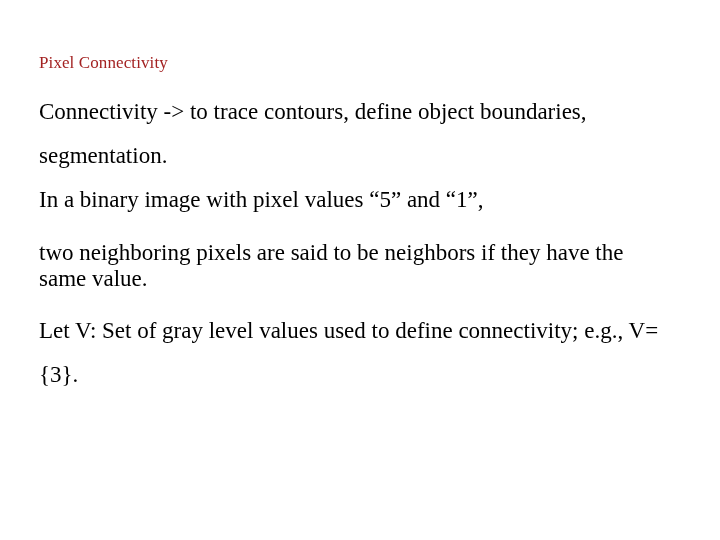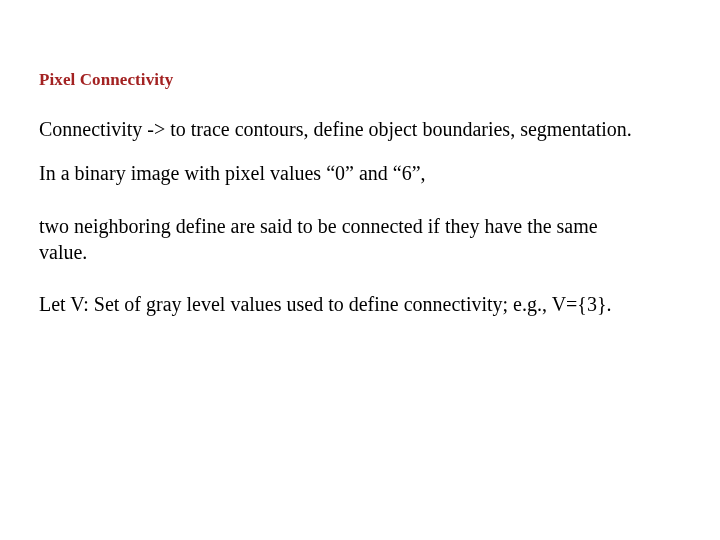--- a/index.html
+++ b/index.html
@@ -25,27 +25,27 @@
     position: absolute;
     left: 39px;
     top: 52px;
     width: 600px;
   }
   .slide-title {
     color: #A32222;
     font-size: 17px;
     line-height: 21px;
     letter-spacing: 0.1px;
-    margin: 17px 0 17px 0;
-    font-weight: bold;
+    margin: 0 0 17px 0;
+    font-weight: normal;
     white-space: nowrap;
   }
   .para {
     color: #000000;
-    font-size: 20px;
+    font-size: 23px;
     line-height: 44px;
     margin: 0;
     font-weight: normal;
   }
   
   .para-tight {
     line-height: 26px;
     margin-top: 18px;
     margin-bottom: 17px;
     width: 600px;
@@ -58,20 +58,20 @@
 <body>
 
 <div class="slide">
   <div class="slide-body">
 
     <h1 class="slide-title">Pixel Connectivity</h1>
 
     <p class="para para-spaced">Connectivity -&gt; to trace contours, define object boundaries, segmentation.</p>
 
 
-    <p class="para para-spaced">In a binary image with pixel values “0” and “6”,</p>
+    <p class="para para-spaced">In a binary image with pixel values “5” and “1”,</p>
 
-    <p class="para para-tight">two neighboring define are said to be connected if they have the same value.</p>
+    <p class="para para-tight">two neighboring pixels are said to be neighbors if they have the same value.</p>
 
     <p class="para para-spaced">Let V: Set of gray level values used to define connectivity; e.g., V={3}.</p>
 
   </div>
 </div>
 
 </body></html>

